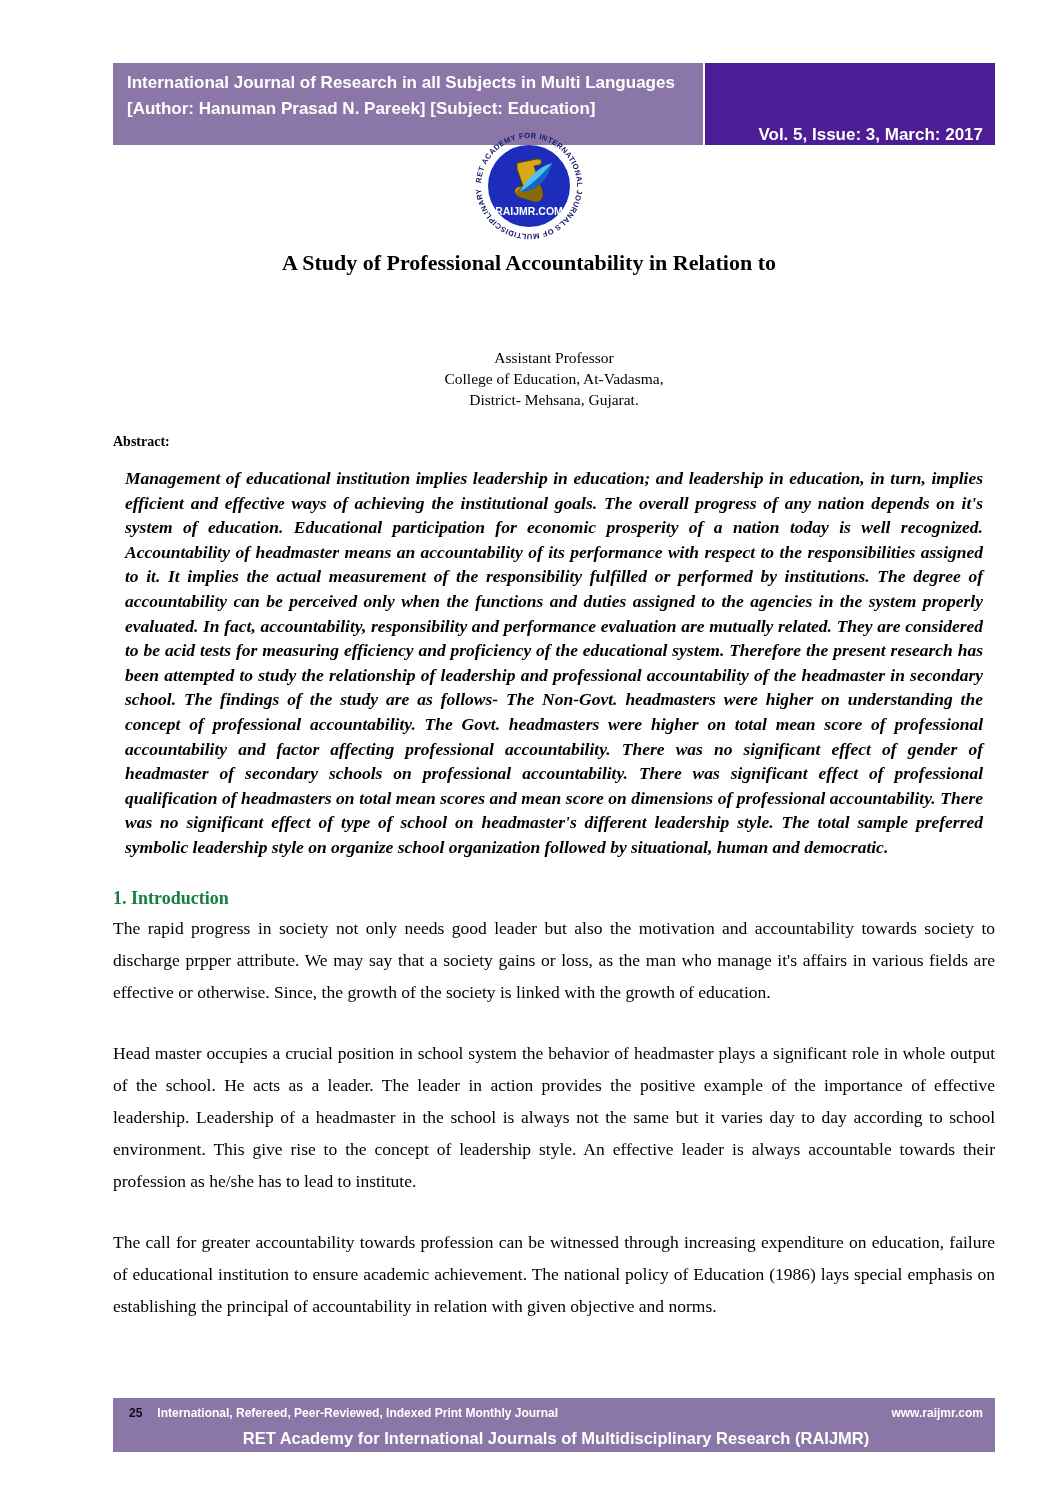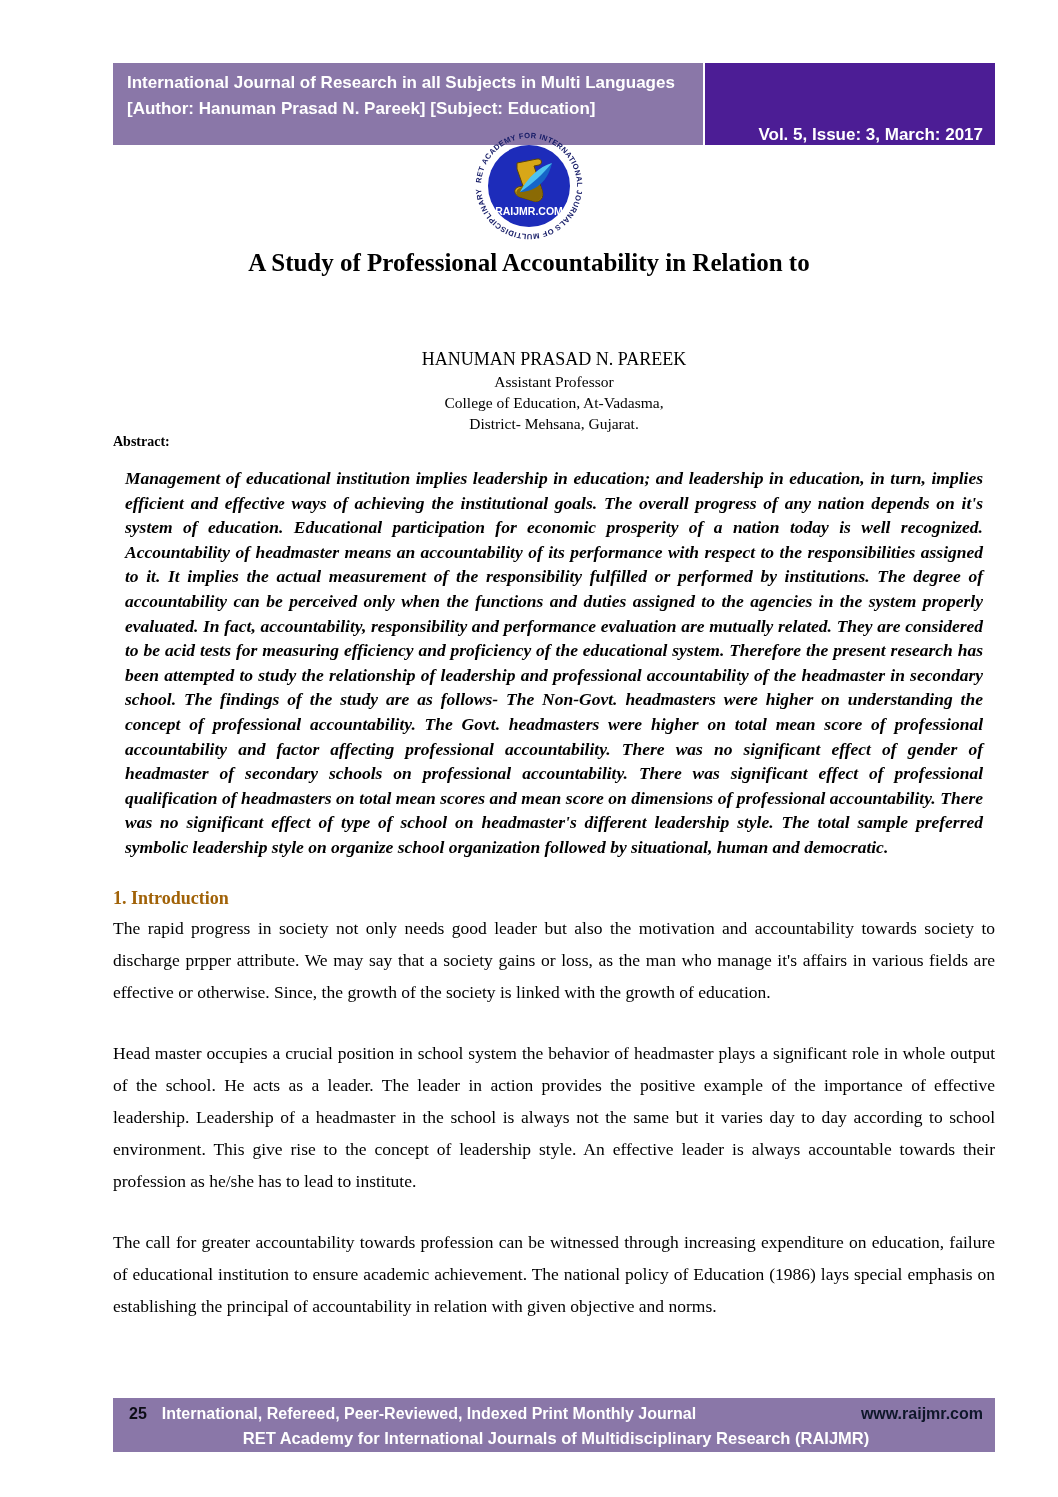--- a/index.html
+++ b/index.html
@@ -31,61 +31,61 @@
   }
   
   .logo-wrap{
     position:absolute; top:130px; left:0; width:100%;
     text-align:center;
   }
   
   .title{
     position:absolute; top:243px; left:88px; width:882px;
     margin:0; text-align:center;
-    font-size:25px; line-height:39px; font-weight:bold; color:#000;
+    font-size:22px; line-height:39px; font-weight:bold; color:#000;
   }
   .title span{display:block;}
   .author-block{
     position:absolute; top:347px; left:113px; width:882px;
     text-align:center; color:#000;
   }
   .author-name{font-size:18px; line-height:24px;}
   .author-line{font-size:15.5px; line-height:21px;}
   
   .content{
     position:absolute; top:430px; left:113px; width:882px;
   }
   .abstract-heading{
     font-size:14px; font-weight:bold; line-height:24px; margin:0 0 2px 0; color:#000;
   }
   .abstract-body{
     margin:12px; font-size:17.5px; line-height:24.6px;
     font-weight:bold; font-style:italic; text-align:justify; color:#000;
   }
   .section-heading{
-    margin:26px 0 2px 0; font-size:18px; font-weight:bold; line-height:24px; color:#a16207;
+    margin:26px 0 2px 0; font-size:18px; font-weight:bold; line-height:24px; color:#15803d;
   }
   .body-para{
     margin:0 0 0 0; font-size:17.5px; line-height:32px;
     text-align:justify; color:#000;
   }
   .body-para + .body-para{margin-top:29px;}
   
   .footer{
     position:absolute; left:113px; top:1398px; width:882px; height:54px;
     background:#8a77a8; color:#ffffff;
     font-family:"Liberation Sans", sans-serif; font-weight:bold;
     box-sizing:border-box; padding:3px 12px 0 16px;
   }
   .footer-line1{
-    display:flex; align-items:center; font-size:16px; line-height:25px;
+    display:flex; align-items:center; font-size:12px; line-height:25px;
   }
   .footer-page-number{color:#0d0d16;}
   .footer-journal-type{margin-left:15px; color:#ffffff;}
-  .footer-website{margin-left:auto; color:#0f172a; text-decoration:none;}
+  .footer-website{margin-left:auto; color:#ffffff; text-decoration:none;}
   .footer-line2{
     text-align:center; font-size:16.5px; line-height:25px; color:#ffffff;
   }
 </style>
 </head>
 <body>
 
 <div class="page">
 
   <header class="header">
@@ -116,21 +116,20 @@
       <path d="M79,33 C70,44 59,54 47,62 C57,62 74,56 79,33 Z" fill="#1565c8"></path>
       <text x="56" y="85" text-anchor="middle" font-size="10.5" font-weight="bold" fill="#ffffff" font-family="&quot;Liberation Sans&quot;, sans-serif">RAIJMR.COM</text>
     </svg>
   </div>
 
   <h1 class="title">
     <span>A Study of Professional Accountability in Relation to</span>
   </h1>
 
   <div class="author-block">
-    <div class="author-name">HANUMAN PRASAD N. PAREEK</div>
     <div class="author-line">Assistant Professor</div>
     <div class="author-line">College of Education, At-Vadasma,</div>
     <div class="author-line">District- Mehsana, Gujarat.</div>
   </div>
 
   <div class="content">
     <section>
       <div class="abstract-heading">Abstract:</div>
       <p class="abstract-body">Management of educational institution implies leadership in education; and leadership in education, in turn, implies efficient and effective ways of achieving the institutional goals. The overall progress of any nation depends on it's system of education. Educational participation for economic prosperity of a nation today is well recognized. Accountability of headmaster means an accountability of its performance with respect to the responsibilities assigned to it. It implies the actual measurement of the responsibility fulfilled or performed by institutions. The degree of accountability can be perceived only when the functions and duties assigned to the agencies in the system properly evaluated. In fact, accountability, responsibility and performance evaluation are mutually related. They are considered to be acid tests for measuring efficiency and proficiency of the educational system. Therefore the present research has been attempted to study the relationship of leadership and professional accountability of the headmaster in secondary school. The findings of the study are as follows- The Non-Govt. headmasters were higher on understanding the concept of professional accountability. The Govt. headmasters were higher on total mean score of professional accountability and factor affecting professional accountability. There was no significant effect of gender of headmaster of secondary schools on professional accountability. There was significant effect of professional qualification of headmasters on total mean scores and mean score on dimensions of professional accountability. There was no significant effect of type of school on headmaster's different leadership style. The total sample preferred symbolic leadership style on organize school organization followed by situational, human and democratic.</p>
     </section>

